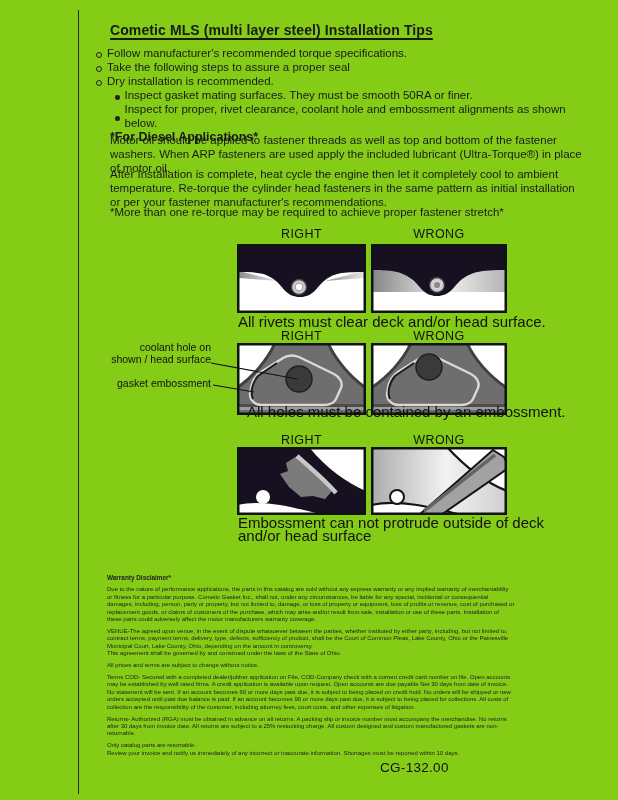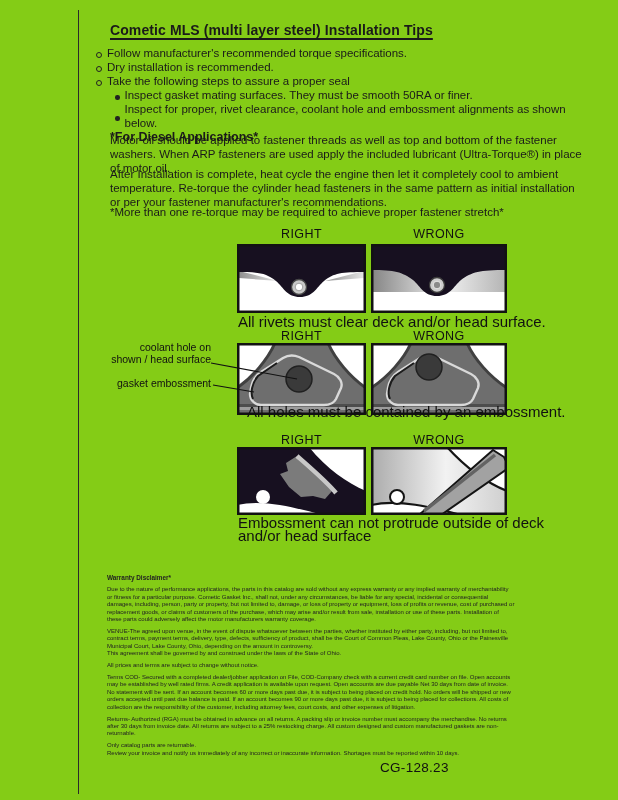--- a/index.html
+++ b/index.html
@@ -43,25 +43,25 @@
 
   <div class="abs page-title">Cometic MLS (multi layer steel) Installation Tips</div>
 
   <div class="abs tips">
     <div class="tip">
       <span class="b-circle"></span>
       <span>Follow manufacturer's recommended torque specifications.</span>
     </div>
     <div class="tip">
       <span class="b-circle"></span>
+      <span>Take the following steps to assure a proper seal</span>
+    </div>
+    <div class="tip">
+      <span class="b-circle"></span>
       <span>Dry installation is recommended.</span>
-    </div>
-    <div class="tip">
-      <span class="b-circle"></span>
-      <span>Take the following steps to assure a proper seal</span>
     </div>
     <div class="tip">
       <span class="b-dot"></span>
       <span>Inspect gasket mating surfaces.  They must be smooth 50RA or finer.</span>
     </div>
     <div class="tip">
       <span class="b-dot"></span>
       <span>Inspect for proper, rivet clearance, coolant hole and embossment alignments as shown below.</span>
     </div>
   </div>
@@ -190,15 +190,15 @@
     <p>Due to the nature of performance applications, the parts in this catalog are sold without any express warranty or any implied warranty of merchantability or fitness for a particular purpose.  Cometic Gasket Inc., shall not, under any circumstances, be liable for any special, incidental or consequential damages, including, person, party or property, but not limited to, damage, or loss of property or equipment, loss of profits or revenue, cost of purchased or replacement goods, or claims of customers of the purchase, which may arise and/or result from sale, installation or use of these parts.  Installation of these parts could adversely affect the motor manufacturers warranty coverage.</p>
     <p>VENUE-The agreed upon venue, in the event of dispute whatsoever between the parties, whether instituted by either party, including, but not limited to, contract terms, payment terms, delivery, type, defects, sufficiency of product, shall be the Court of Common Pleas, Lake County, Ohio or the Painesville Municipal Court, Lake County, Ohio, depending on the amount in controversy.
 This agreement shall be governed by and construed under the laws of the State of Ohio.</p>
     <p>All prices and terms are subject to change without notice.</p>
     <p>Terms COD- Secured with a completed dealer/jobber application on File, COD-Company check with a current credit card number on file.  Open accounts may be established by well rated firms.  A credit application is available upon request.  Open accounts are due payable Net 30 days from date of invoice.  No statement will be sent.  If an account becomes 60 or more days past due, it is subject to being placed on credit hold.  No orders will be shipped or new orders accepted until past due balance is paid.  If an account becomes 90 or more days past due, it is subject to being placed for collections.  All costs of collection are the responsibility of the customer, including attorney fees, court costs, and other expenses of litigation.</p>
     <p>Returns- Authorized (RGA) must be obtained in advance on all returns.  A packing slip or invoice number must accompany the merchandise.  No returns after 30 days from invoice date.  All returns are subject to a 25% restocking charge.  All custom designed and custom manufactured gaskets are non-returnable.</p>
     <p>Only catalog parts are returnable.
 Review your invoice and notify us immediately of any incorrect or inaccurate information.  Shortages must be reported within 10 days.</p>
   </div>
 
-  <div class="abs footer-code">CG-128.23</div>
+  <div class="abs footer-code">CG-132.00</div>
 
 </div>
 
 </body></html>

